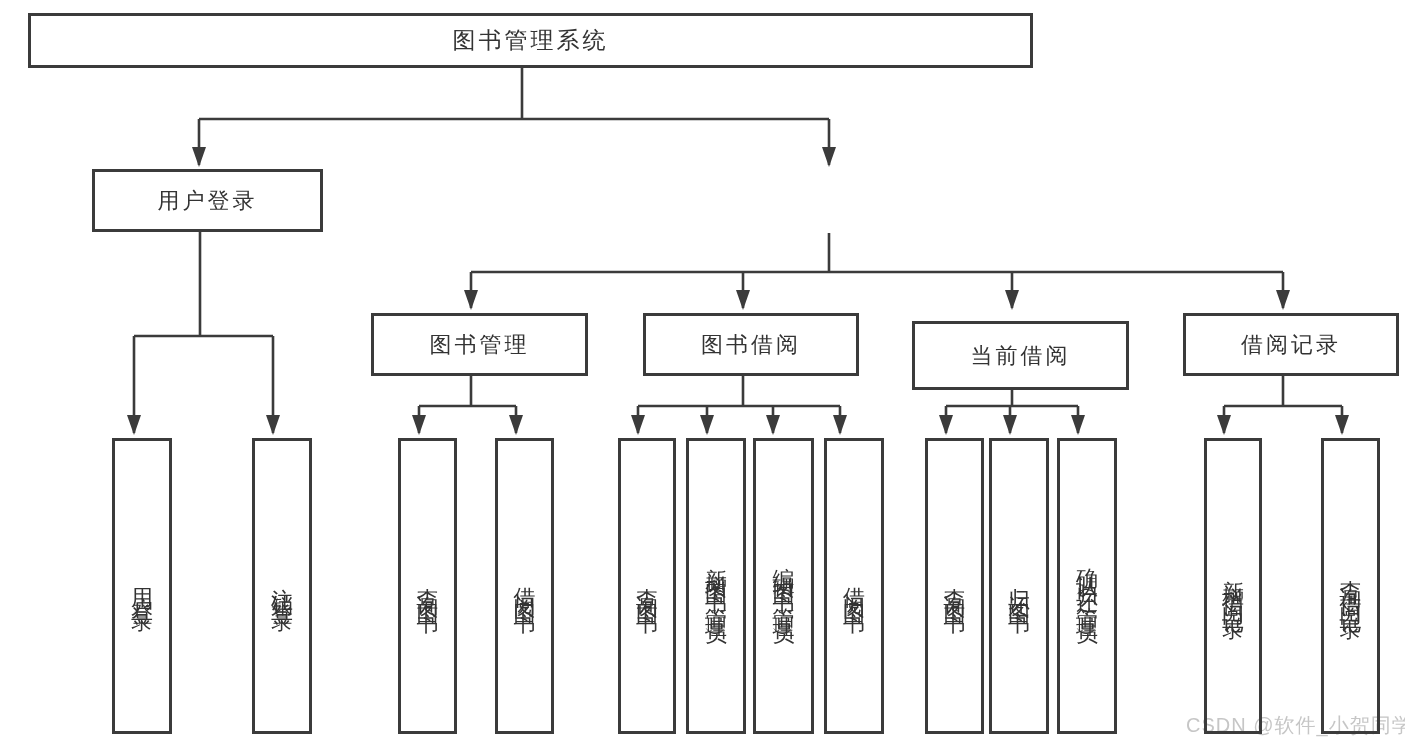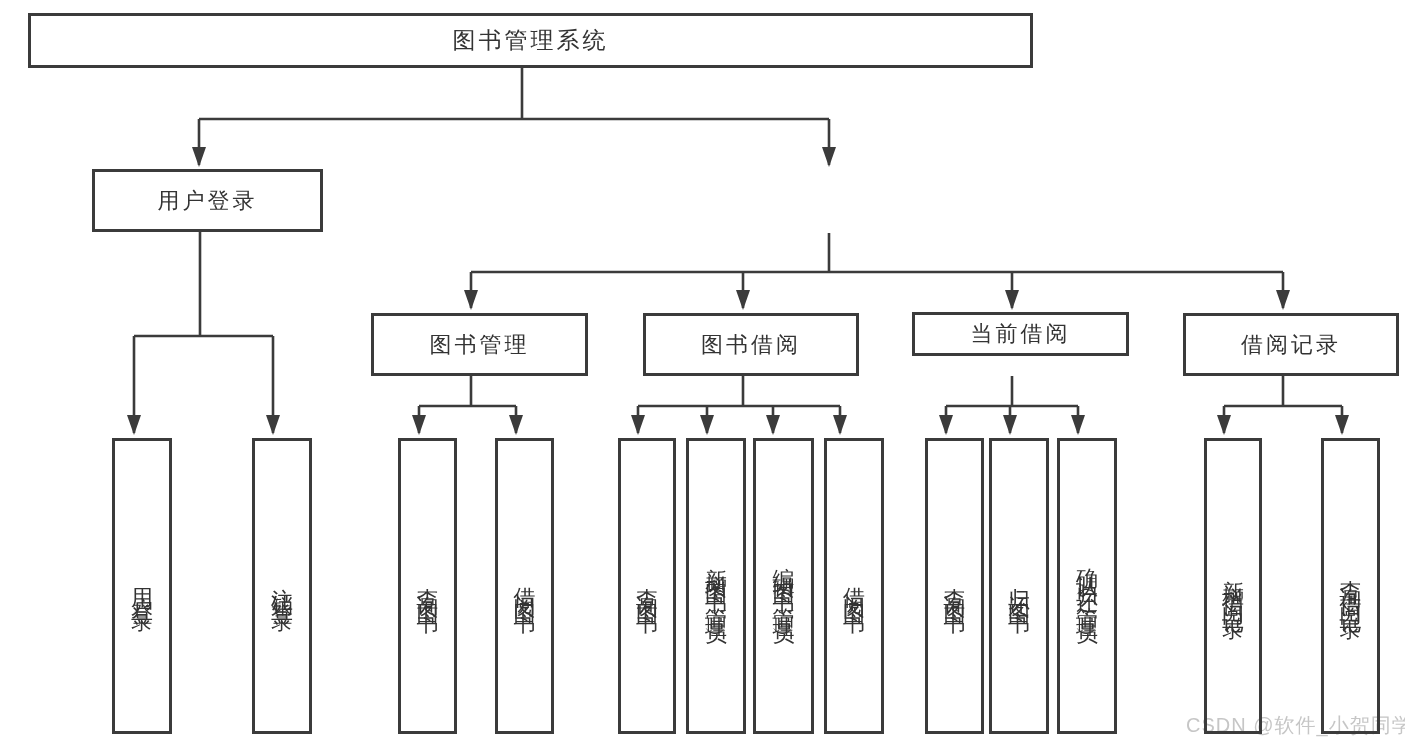--- a/index.html
+++ b/index.html
@@ -85,21 +85,21 @@
       </g>
     </g>
   </svg>
 
   <div class="box h root" style="left:20px;top:13px;width:1005px;height:55px;">图书管理系统</div>
 
   <div class="box h" style="left:84px;top:169px;width:231px;height:63px;">用户登录</div>
 
   <div class="box h" style="left:363px;top:313px;width:217px;height:63px;">图书管理</div>
   <div class="box h" style="left:635px;top:313px;width:216px;height:63px;">图书借阅</div>
-  <div class="box h" style="left:904px;top:312px;width:217px;height:44px;">当前借阅</div>
+  <div class="box h" style="left:904px;top:321px;width:217px;height:69px;">当前借阅</div>
   <div class="box h" style="left:1175px;top:313px;width:216px;height:63px;">借阅记录</div>
 
   <div class="box v" style="left:104px;width:60px;">
     <span class="vt">用户登录</span>
   </div>
   <div class="box v" style="left:244px;width:60px;">
     <span class="vt">注销登录</span>
   </div>
 
   <div class="box v" style="left:390px;width:59px;">

